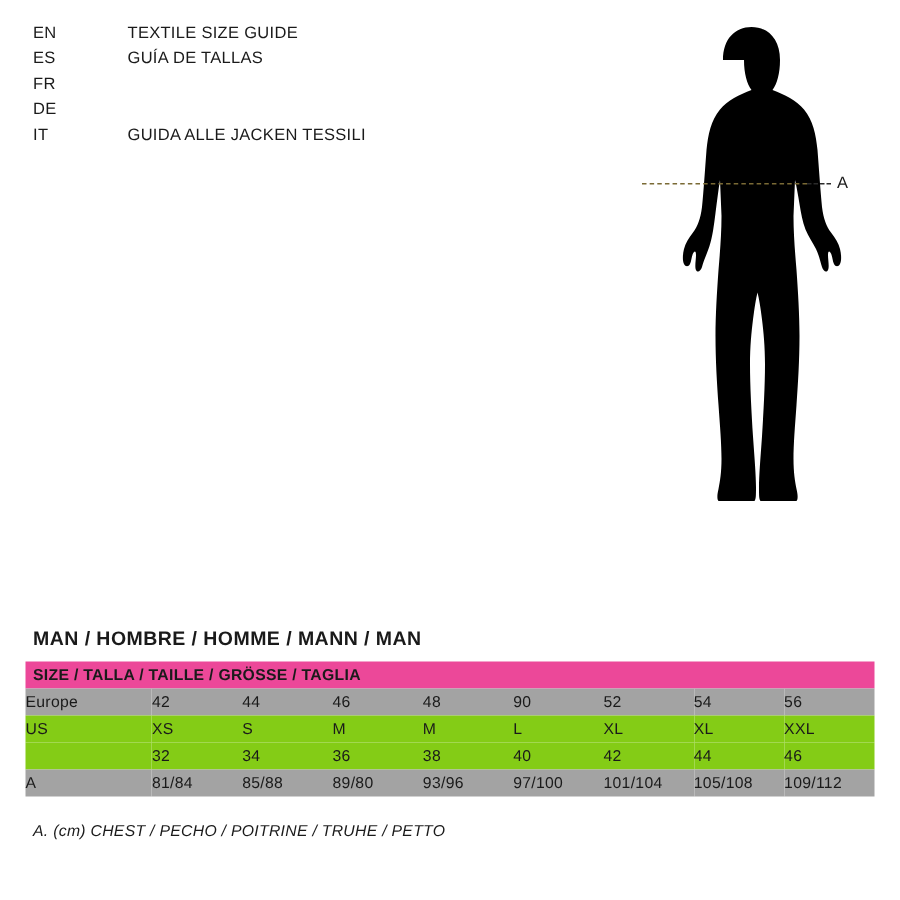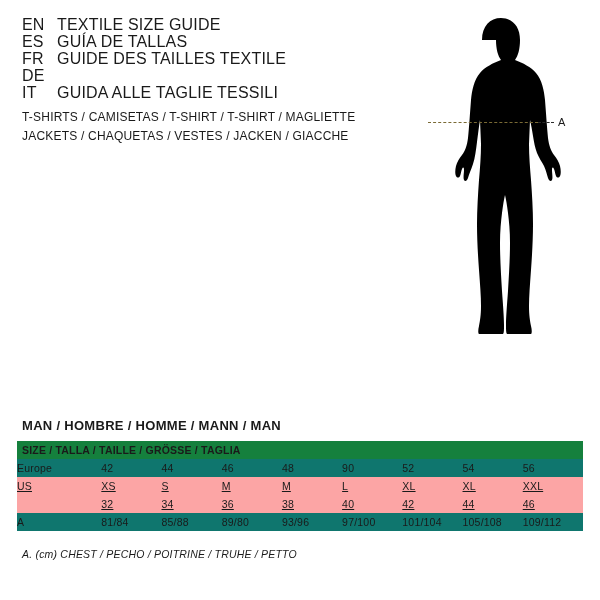--- a/index.html
+++ b/index.html
@@ -25,22 +25,23 @@
   .lang-block {
     position: absolute;
     left: 22px;
     top: 16px;
     width: 340px;
   }
   .lang-row {
     display: flex;
     align-items: baseline;
     height: 17px;
-    font-size: 16px;
+    font-size: 11px;
     letter-spacing: 0.2px;
+    gap: 28px;
   }
   .lang-code {
     width: 35px;
     flex: 0 0 35px;
     color: #1a1a1a;
   }
   .lang-text {
     color: #1a1a1a;
     white-space: nowrap;
   }
@@ -106,33 +107,32 @@
   table.size-table td {
     padding: 0;
     height: 18px;
     line-height: 18px;
     text-align: left;
     font-weight: normal;
     color: #1a1a1a;
   }
   table.size-table th.head-cell {
     font-weight: bold;
-    background: #15803d;
+    background: #ec4899;
     padding-left: 5px;
     margin-top: 36px;
   }
   tr.row-head th {
     background: #c9c9c9;
   }
   tr.row-alt td {
-    background: #fca5a5;
-    text-decoration: underline;
+    background: #84cc16;
   }
   tr.row-plain td {
-    background: #0f766e;
+    background: #a3a3a3;
     margin-left: 45px;
   }
   td.label-col, th.label-col {
     padding-left: 5px;
     width: 84px;
   }
   td.val {
     width: 60px;
   }
   .footnote {
@@ -158,35 +158,30 @@
     <div class="lang-row">
       <span class="lang-code">EN</span>
       <span class="lang-text">TEXTILE SIZE GUIDE</span>
     </div>
     <div class="lang-row">
       <span class="lang-code">ES</span>
       <span class="lang-text">GUÍA DE TALLAS</span>
     </div>
     <div class="lang-row">
       <span class="lang-code">FR</span>
-      <span class="lang-text">GUIDE DES TAILLES TEXTILE</span>
     </div>
     <div class="lang-row">
       <span class="lang-code">DE</span>
     </div>
     <div class="lang-row">
       <span class="lang-code">IT</span>
-      <span class="lang-text">GUIDA ALLE TAGLIE TESSILI</span>
+      <span class="lang-text">GUIDA ALLE JACKEN TESSILI</span>
     </div>
   </div>
 
-  <div class="cat-block">
-    <div class="cat-line">T-SHIRTS / CAMISETAS / T-SHIRT / T-SHIRT / MAGLIETTE</div>
-    <div class="cat-line">JACKETS / CHAQUETAS / VESTES / JACKEN / GIACCHE</div>
-  </div>
 
   <div class="figure-wrap">
     <svg width="190" height="400" viewBox="0 0 190 400">
       <path fill="#000000" d="
         M72,30
         c0,-14 8,-22 19,-22
         c11,0 19,8 19,22
         c0,9 -2,16 -5,20
         c8,3 16,7 21,13
         c6,7 8,17 9,27

